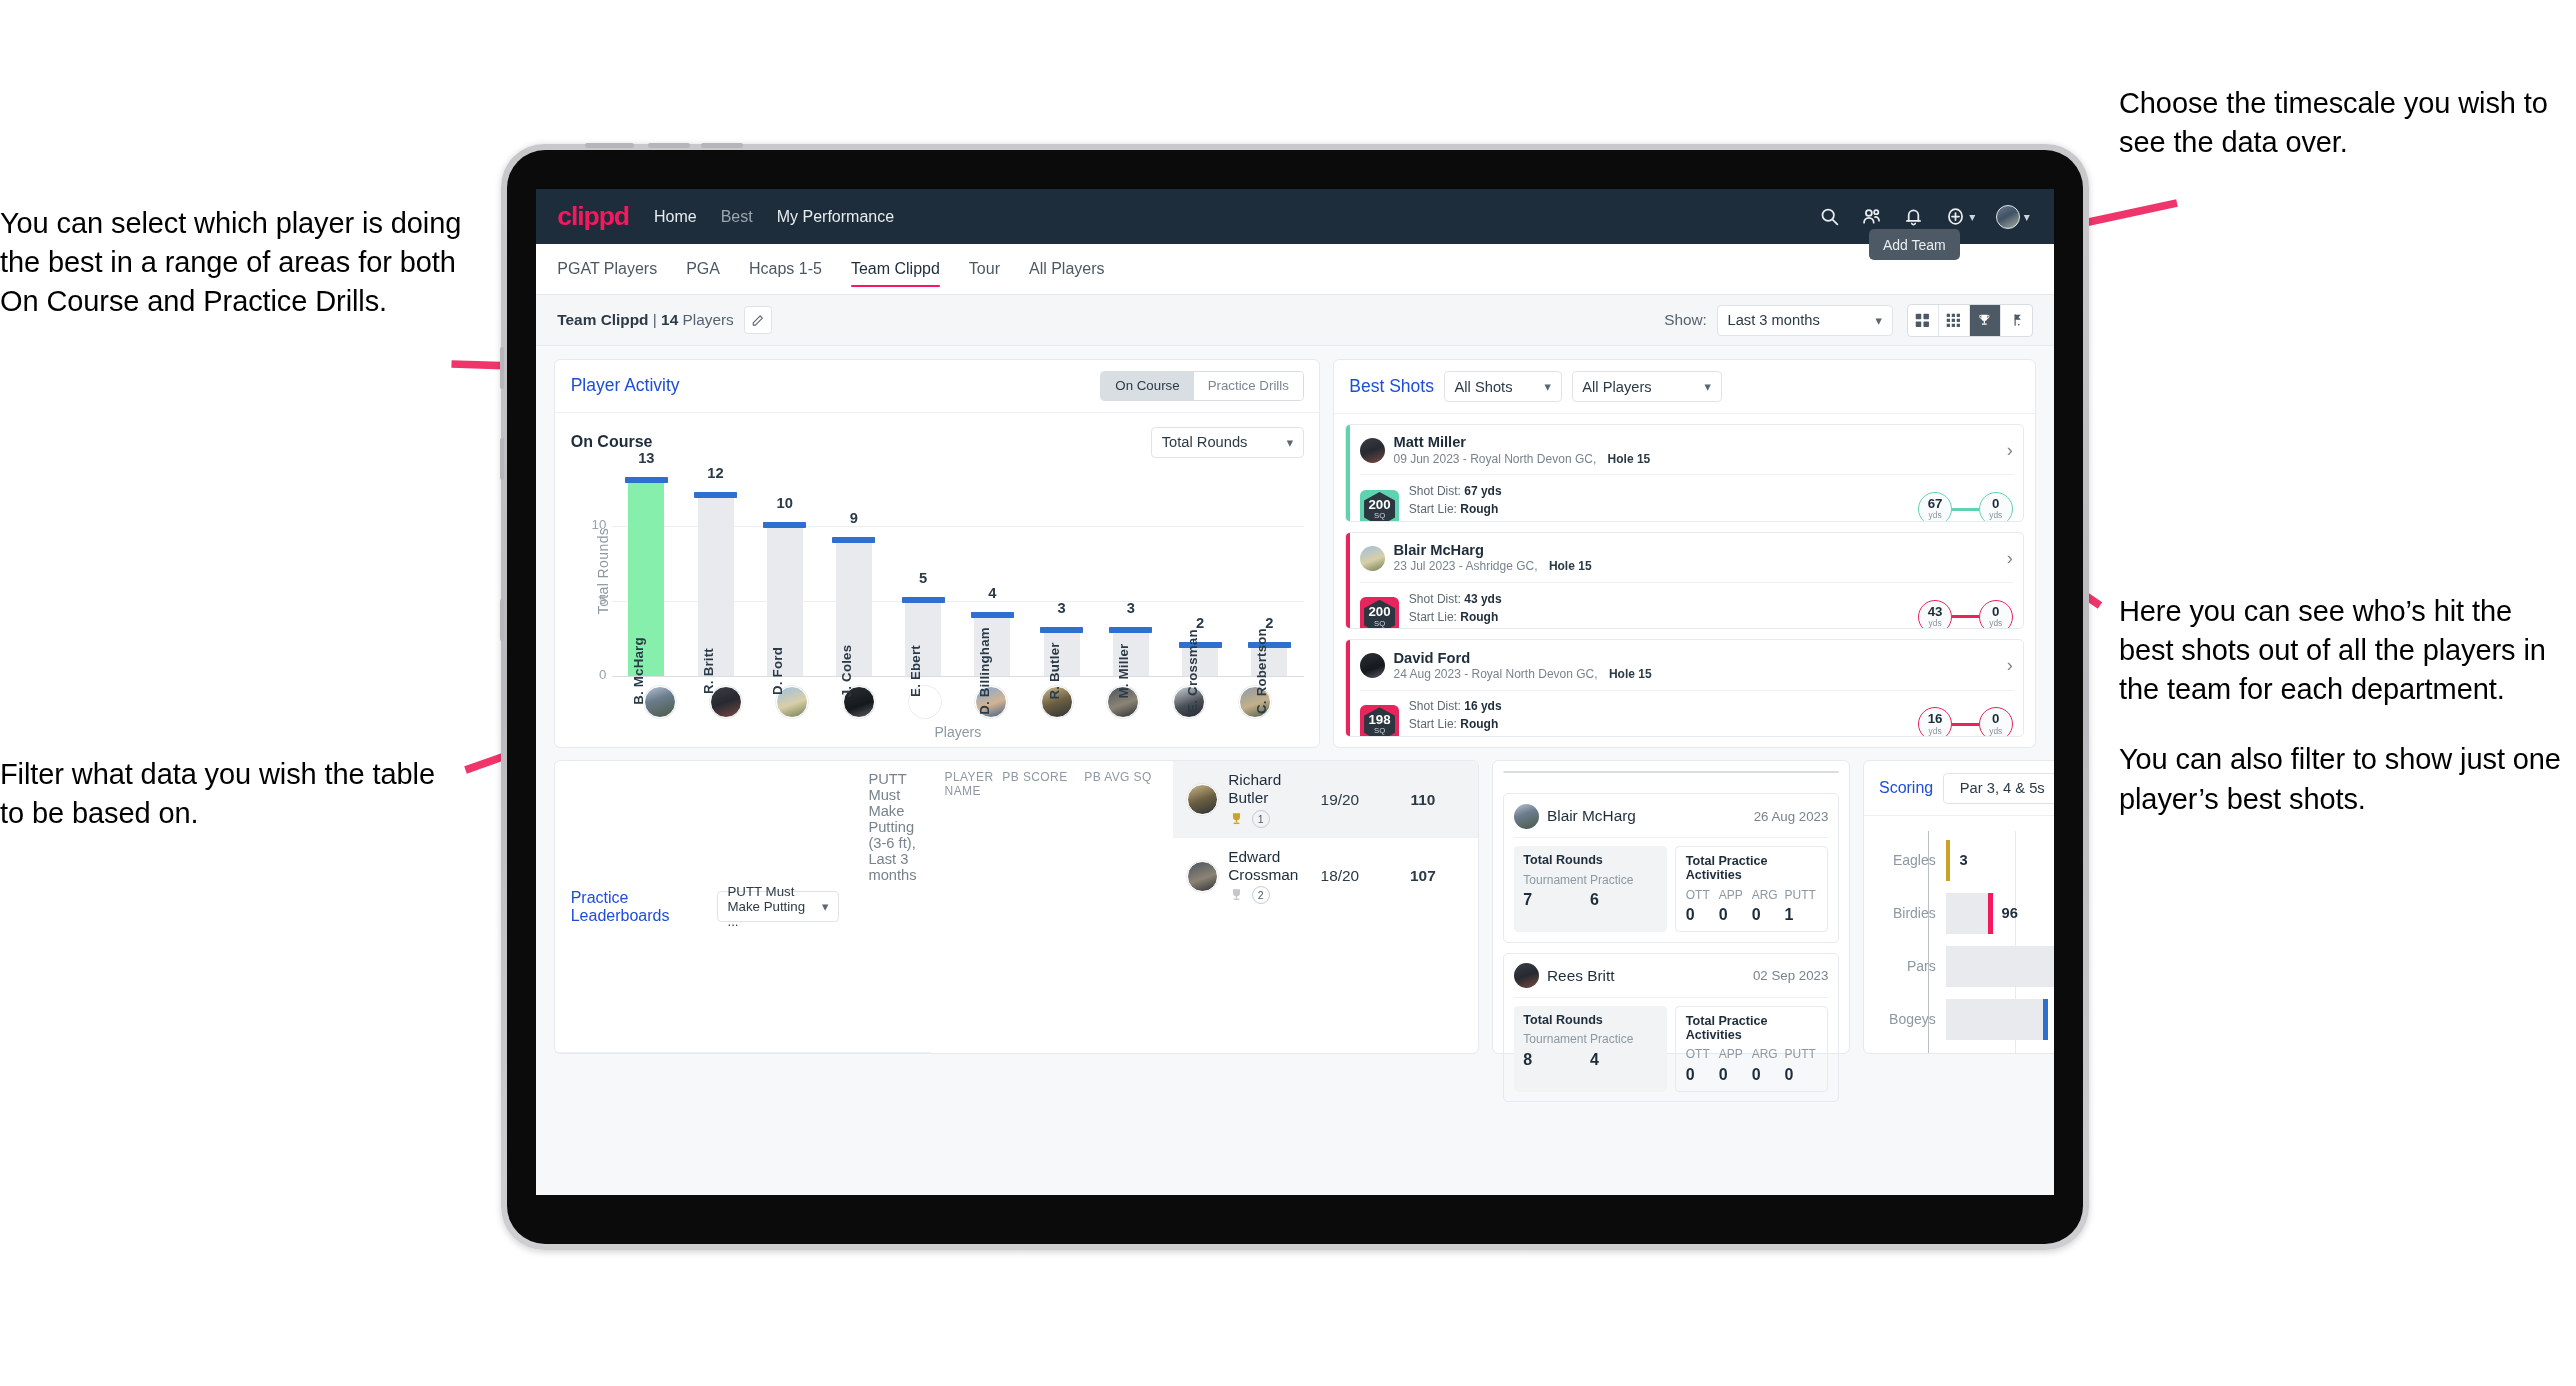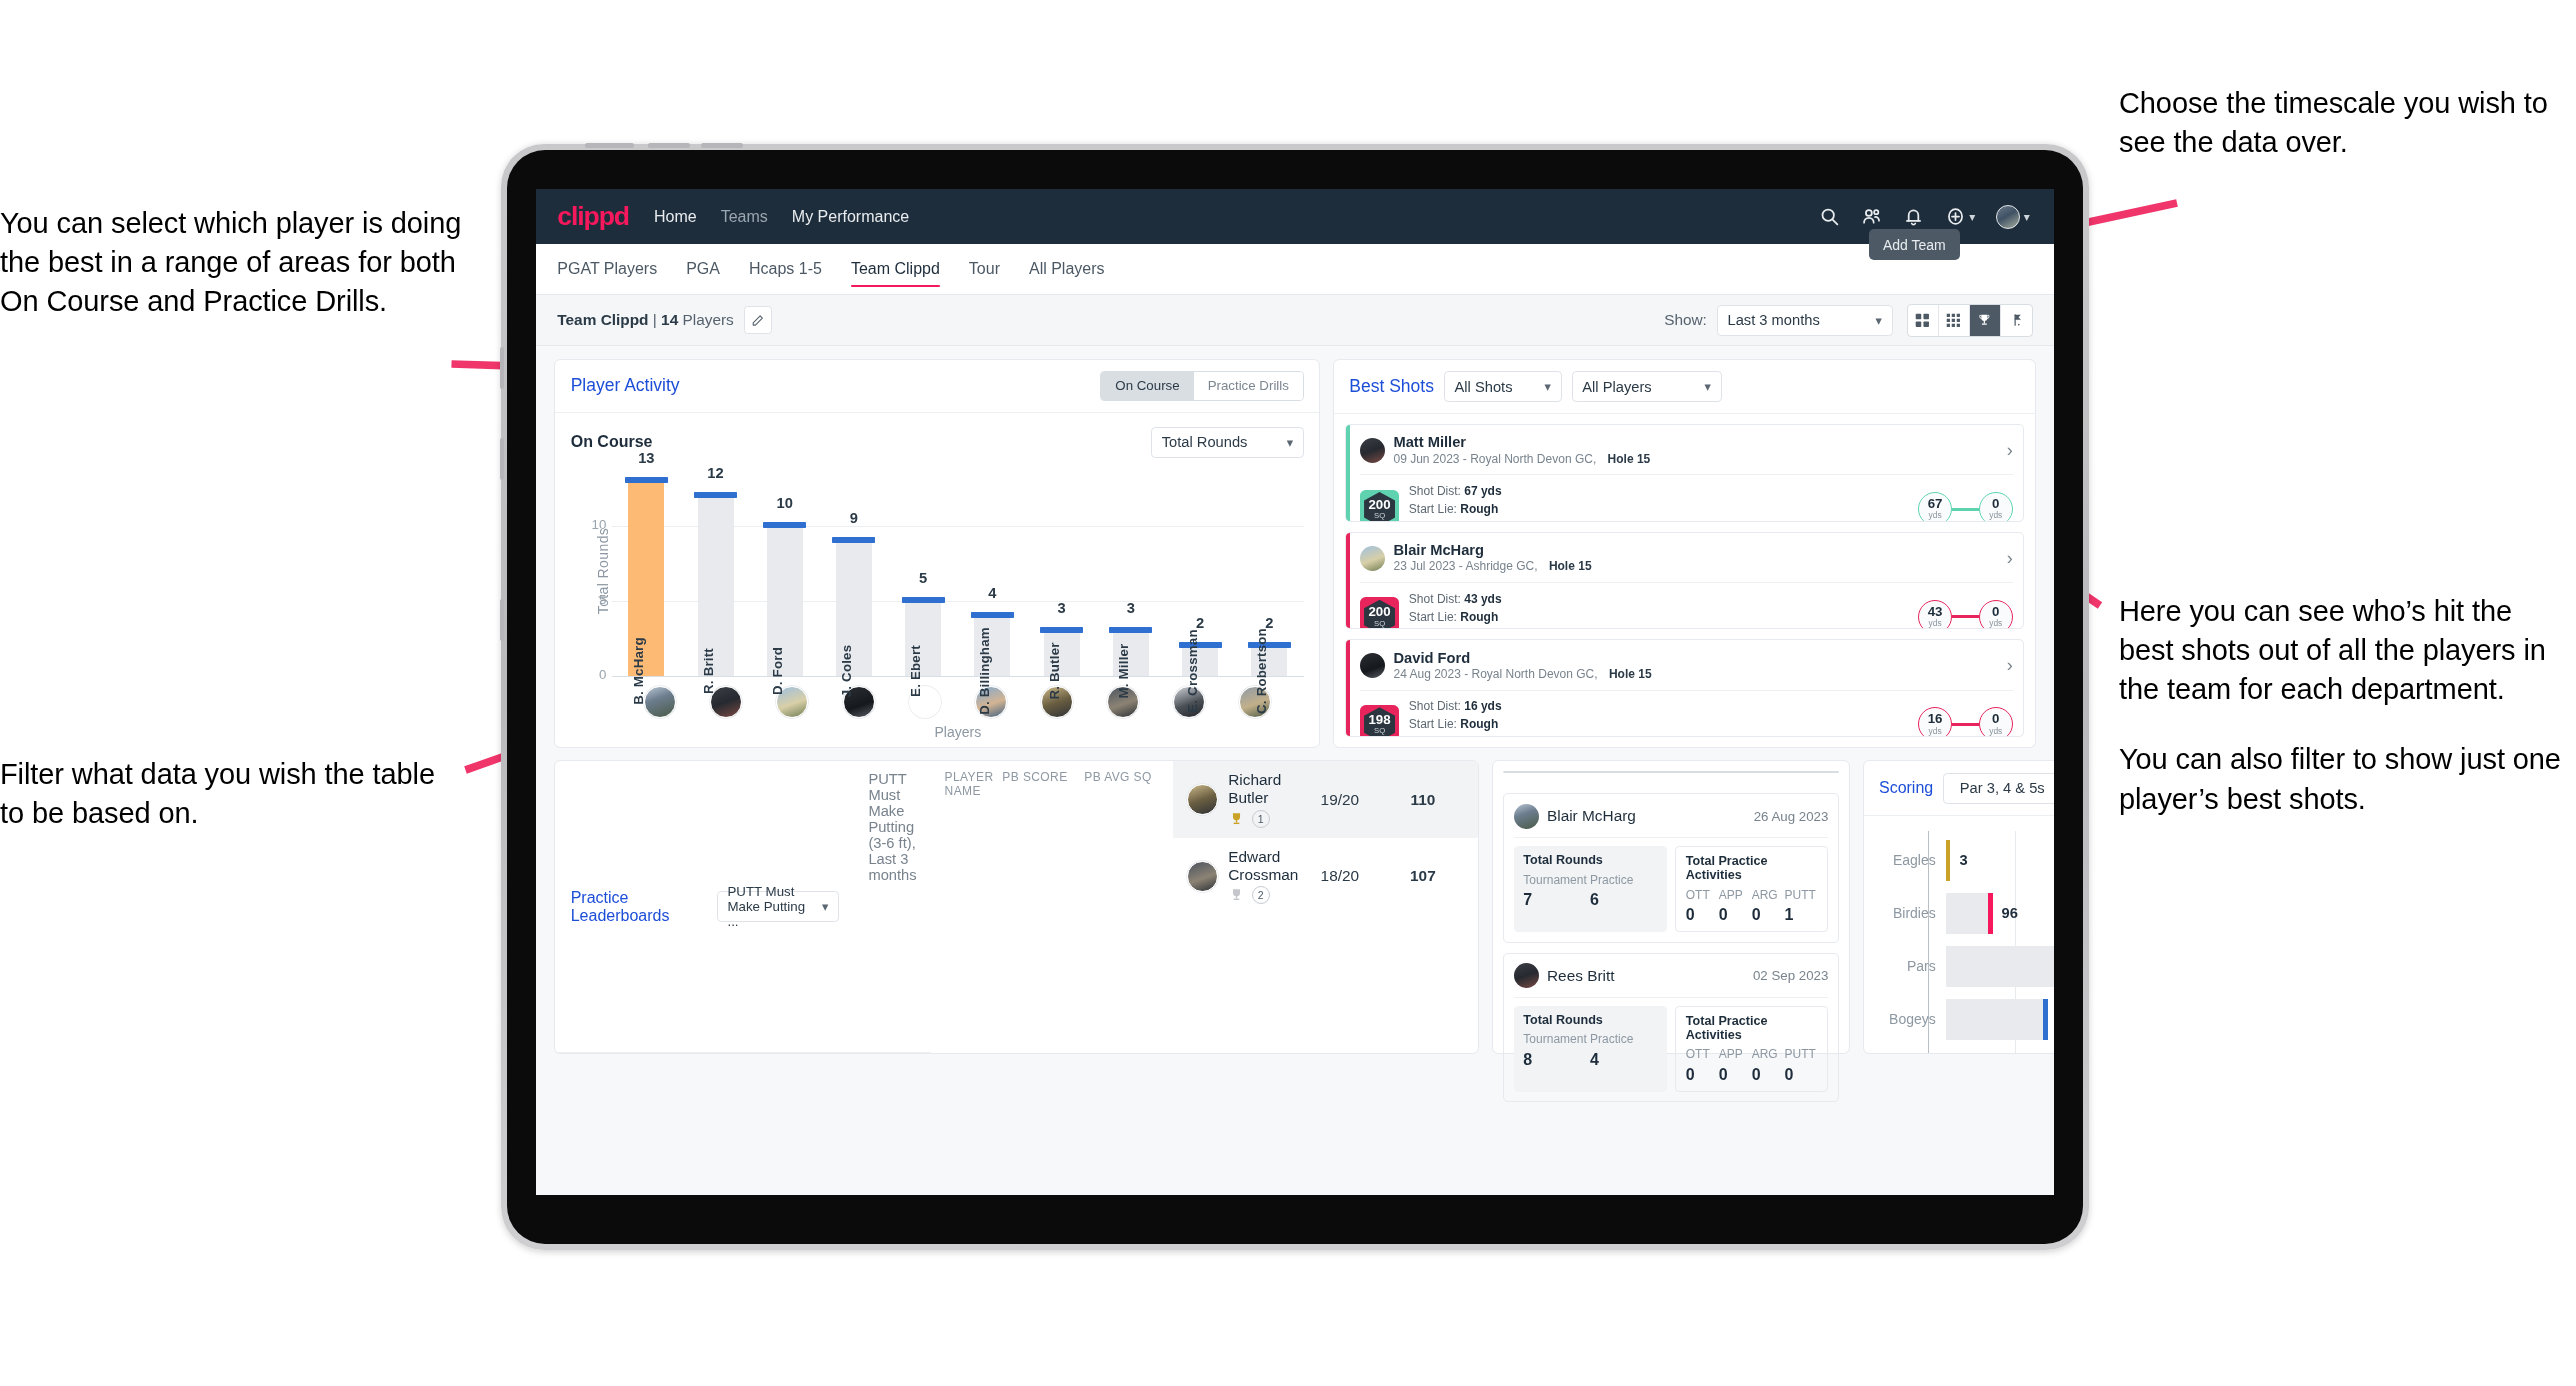--- a/index.html
+++ b/index.html
@@ -293,21 +293,21 @@
     <div class="btn-side" style="top:294px; height:42px;"></div>
     <div class="btn-side" style="top:455px; height:42px;"></div>
 
     <div id="tablet-inner">
       <div id="screen">
 
         <div class="appbar">
           <div class="logo">clippd</div>
           <div class="navlinks">
             <div class="navlink">Home</div>
-            <div class="navlink dim">Teams</div>
+            <div class="navlink dim">Best</div>
             <div class="navlink">My Performance</div>
           </div>
           <div class="appbar-spacer"></div>
           <div class="appbar-icons">
             <span class="icn">
               <svg viewBox="0 0 24 24" fill="none" stroke="#e8ecef" stroke-width="2" stroke-linecap="round">
                   <circle cx="10.5" cy="10.5" r="6.5"></circle>
                   <line x1="15.5" y1="15.5" x2="21" y2="21"></line>
                 </svg>
             </span>
@@ -440,21 +440,21 @@
                       <span class="tick">10</span>
                     </div>
                   <div class="gridline" id="gl-5" style="bottom: 75px;">
                       <span class="tick">5</span>
                     </div>
                   <div class="axis-base">
                       <span class="tick" style="position:absolute;left:-32px;top:-9px;width:26.6px;text-align:right;font-size:13.3px;color:#9aa4ad;">0</span>
                     </div>
                   <div class="bars" id="pa-bars">
                       <div class="barcell">
-                        <div class="bar" style="height: 195px; background: #fdba74; text-align: center;">
+                        <div class="bar" style="height: 195px; background: #86efac; text-align: center;">
                           <div class="cap" style="background: rgb(47, 111, 208);"></div>
                           <div class="val">13</div>
                           <div class="nm">B. McHarg</div>
                         </div>
                       </div>
                       <div class="barcell">
                         <div class="bar" style="height: 180px; background: rgb(232, 234, 238);">
                           <div class="cap" style="background: rgb(47, 111, 208);"></div>
                           <div class="val">12</div>
                           <div class="nm">R. Britt</div>

